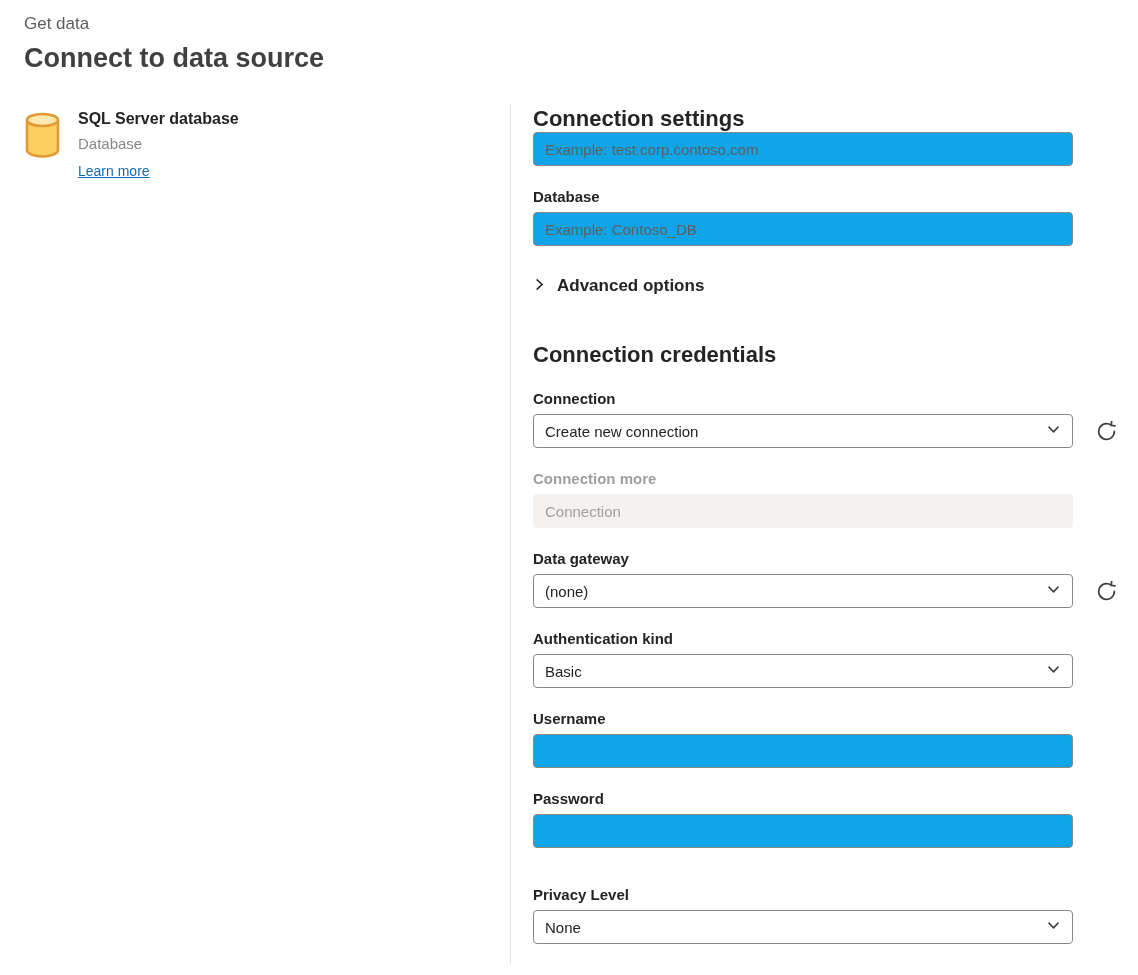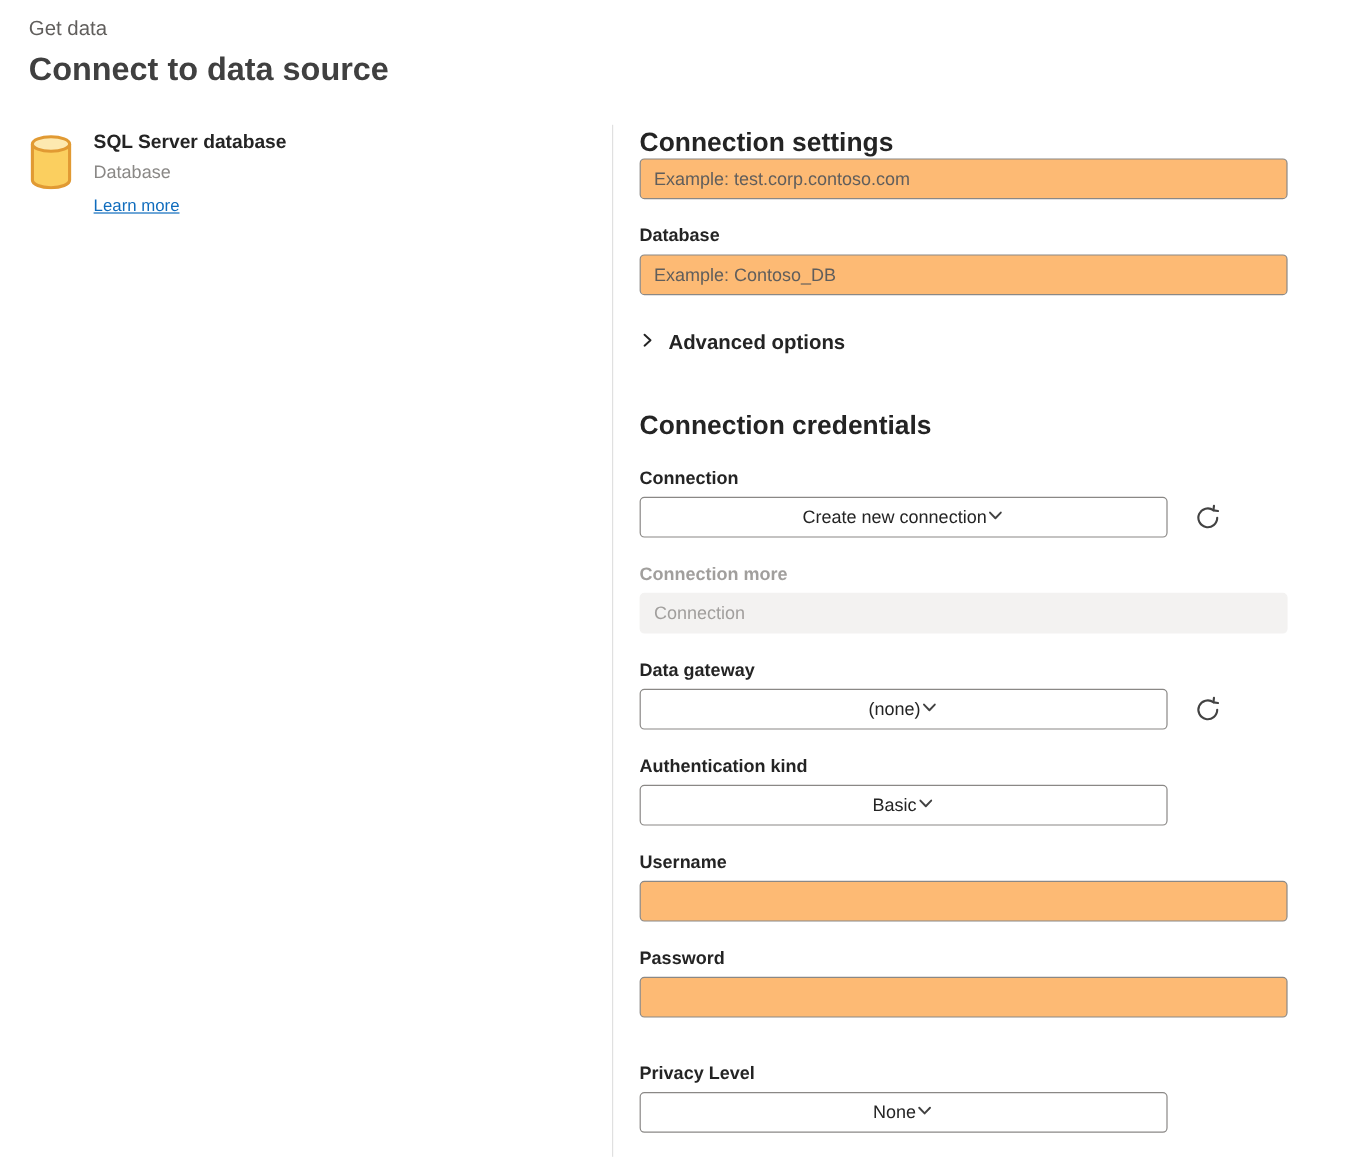--- a/index.html
+++ b/index.html
@@ -31,30 +31,30 @@
   .label-row { display:flex; align-items:center; gap:12px; margin-top:22px; margin-bottom:7px; }
   .label-row.gap-lg { margin-top:38px; }
   .label { font-size:15px; font-weight:700; color:#242424; }
   .label.disabled { color:#a19f9d; }
   .req { color:#a4262c; margin-left:3px; font-weight:700; }
 
   .text-input {
     width:540px; height:34px;
     border:1px solid #8a8886; border-radius:4px;
     padding:0 11px; font-size:15px; font-family:inherit;
-    color:#242424; background:#fdba74; outline:none; display:block;
+    color:#242424; background:#0ea5e9; outline:none; display:block;
   }
   .text-input::placeholder { color:#605e5c; opacity:1; }
   .text-input:disabled { background:#f3f2f1; border-color:#f3f2f1; }
   .text-input:disabled::placeholder { color:#a19f9d; }
 
   .dropdown {
-    width:440px; height:34px;
+    width:540px; height:34px;
     border:1px solid #8a8886; border-radius:4px;
-    display:flex; align-items:center; justify-content:center;
+    display:flex; align-items:center; justify-content:space-between;
     padding:0 11px; font-size:15px; color:#242424; background:#ffffff; cursor:pointer;
   }
   .row-with-refresh { display:flex; align-items:center; gap:20px; }
   .refresh-btn { width:26px; height:26px; display:flex; align-items:center; justify-content:center; background:none; border:none; cursor:pointer; }
 
   .advanced { display:flex; align-items:center; gap:11px; margin-top:30px; cursor:pointer; }
   .advanced-label { font-size:17px; font-weight:700; color:#242424; }
   .info-icon { display:inline-flex; cursor:pointer; }
 </style>
 </head>

